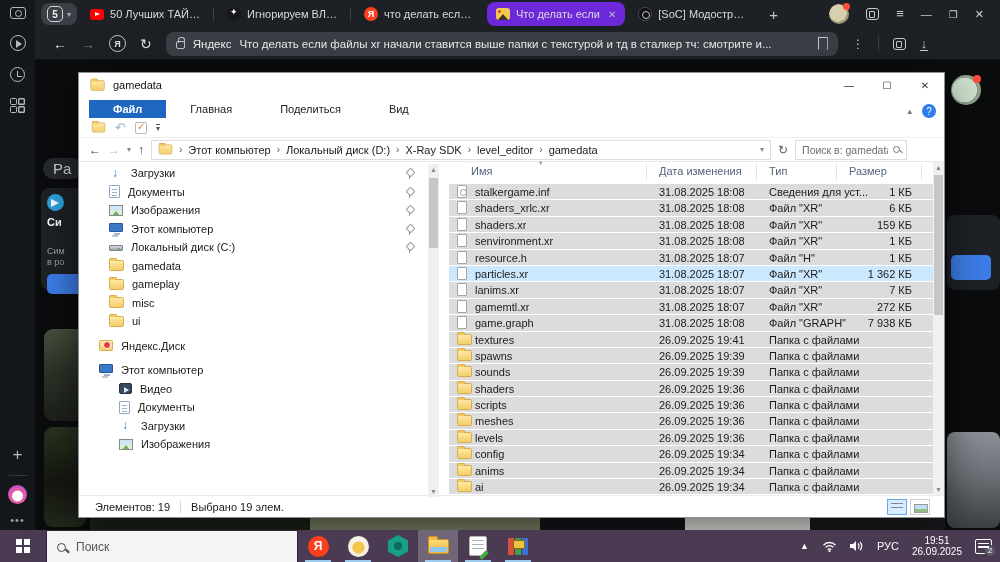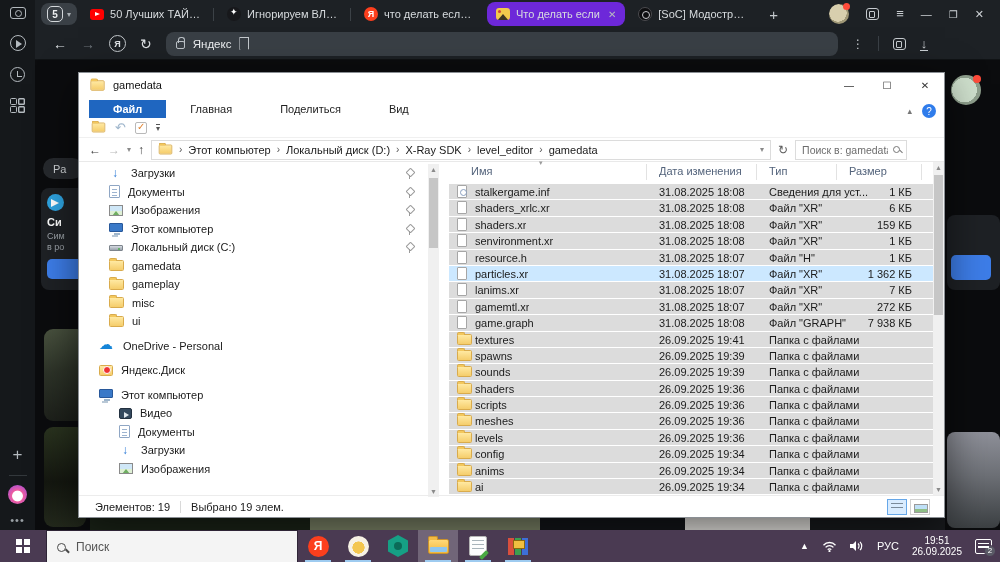--- a/index.html
+++ b/index.html
@@ -70,27 +70,27 @@
   .plus-ic{color:#b4babf;font-size:17px;font-weight:300;margin-bottom:10px;}
   .raildiv{width:18px;height:1px;background:#33383c;margin-bottom:9px;}
   .alice-ic{width:19px;height:19px;border-radius:50%;margin-bottom:10px;
     background:radial-gradient(circle at 50% 58%,#ffffff 34%,#ef5da0 40%,#a84fd4 85%);}
   .more-ic{color:#9aa0a5;font-size:11px;letter-spacing:1px;margin-bottom:4px;}
 
   
   .pagebg{position:absolute;left:35px;top:60px;right:0;bottom:32px;background:#0b0c0e;}
   .frag{position:absolute;}
   .expandpill{left:8px;top:98px;width:40px;height:21px;background:#26292d;border-radius:11px;
-    color:#cfd3d6;font-size:11px;display:flex;align-items:center;padding-left:10px;}
+    color:#cfd3d6;font-size:15px;display:flex;align-items:center;padding-left:10px;}
   .pgcard{left:6px;top:128px;width:62px;height:102px;background:#1e2125;border-radius:8px;padding:6px;}
   .pgcard .tg{width:17px;height:17px;border-radius:50%;background:#2ea3e0;position:relative;}
   .pgcard .tg::after{content:"";position:absolute;left:4px;top:5px;border-left:8px solid #fff;
     border-top:4px solid transparent;border-bottom:4px solid transparent;}
   .pgcard .t1{color:#fff;font-size:11px;font-weight:bold;margin-top:5px;}
-  .pgcard .t2{color:#9aa0a6;font-size:9px;margin-top:3px;line-height:11px;}
+  .pgcard .t2{color:#9aa0a6;font-size:9px;margin-top:18px;line-height:11px;}
   .pgcard .btn{width:44px;height:20px;border-radius:5px;background:#3d7de8;margin-top:6px;}
   .thumb1{left:9px;top:269px;width:42px;height:92px;border-radius:9px;
     background:linear-gradient(170deg,#49523f 0%,#2d3328 45%,#1b1e19 100%);}
   .thumb2{left:9px;top:367px;width:42px;height:100px;border-radius:9px;
     background:linear-gradient(180deg,#2a331f 0%,#141710 55%,#23291c 100%);}
   .rgavatar{left:916px;top:15px;width:30px;height:30px;border-radius:50%;
     background:radial-gradient(circle at 45% 50%,#cfe0cd 55%,#8fa08d 56%);}
   .rgavatar::after{content:"";position:absolute;right:0;top:0;width:8px;height:8px;border-radius:50%;background:#ff4b3a;}
   .rcard{left:912px;top:155px;width:53px;height:75px;background:#1e2125;border-radius:8px;}
   .rcard .btn{position:absolute;left:4px;top:40px;width:40px;height:25px;border-radius:5px;background:#3d7de8;}
@@ -352,20 +352,21 @@
   </div>
 
   <div class="navbar">
     <span class="nvic">←</span>
     <span class="nvic dim">→</span>
     <span class="ya-circle"></span>
     <span class="nvic">↻</span>
     <div class="addrbox">
       <span class="lock"></span>
       <span class="sitebadge">Яндекс</span>
+      <span class="addrtitle">Что делать если файлы xr начали ставится выше папки с текстурой и тд в сталкер тч: смотрите и...</span>
       <span class="bkmk"></span>
     </div>
     <span class="vdots">⋮</span>
     <span class="nvdiv"></span>
     <span class="panels-ic"></span>
     <span class="dl-ic">↓</span>
   </div>
 
   <div class="pagebg">
     <div class="frag expandpill">
@@ -482,24 +483,20 @@
           <span class="ni folder"></span>
           <span class="lbl">gameplay</span>
         </div>
         <div class="nitem i1">
           <span class="ni folder"></span>
           <span class="lbl">misc</span>
         </div>
         <div class="nitem i1">
           <span class="ni folder"></span>
           <span class="lbl">ui</span>
-        </div>
-        <div class="nitem i0 gap">
-          <span class="ni ni-onedrive"></span>
-          <span class="lbl">OneDrive - Personal</span>
         </div>
         <div class="nitem i0 gap">
           <span class="ni ni-yadisk"></span>
           <span class="lbl">Яндекс.Диск</span>
         </div>
         <div class="nitem i0 gap">
           <span class="ni ni-computer"></span>
           <span class="lbl">Этот компьютер</span>
         </div>
         <div class="nitem i2">

